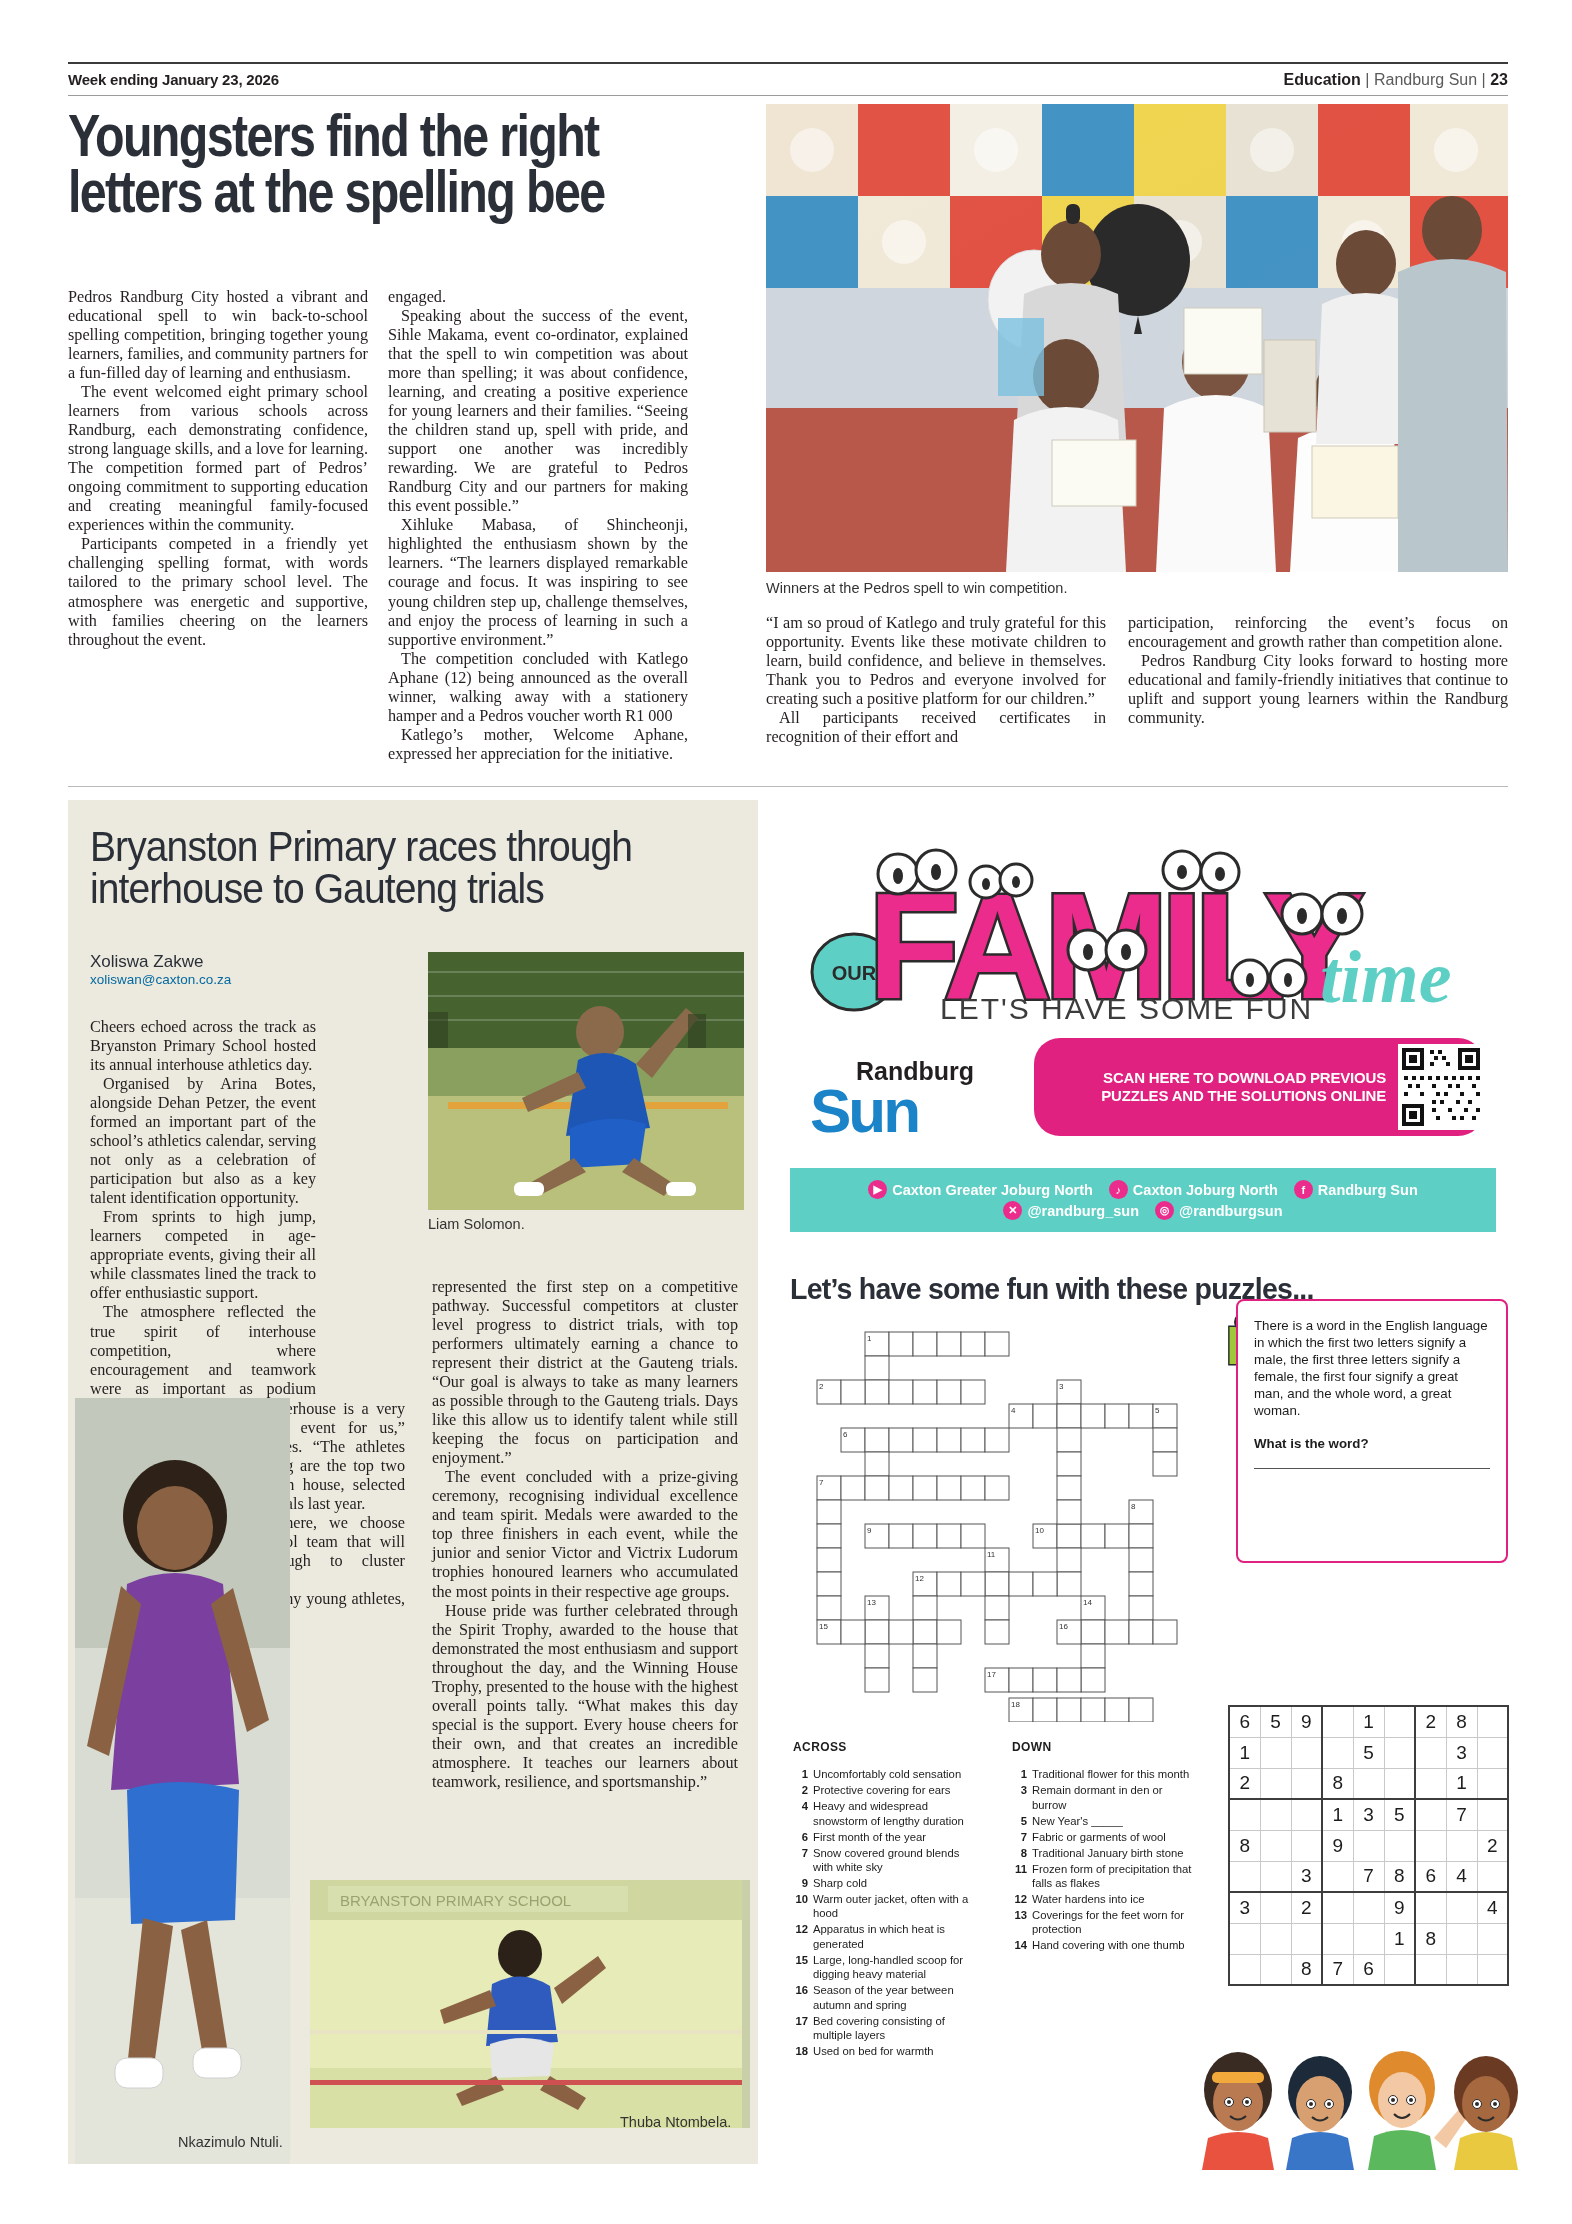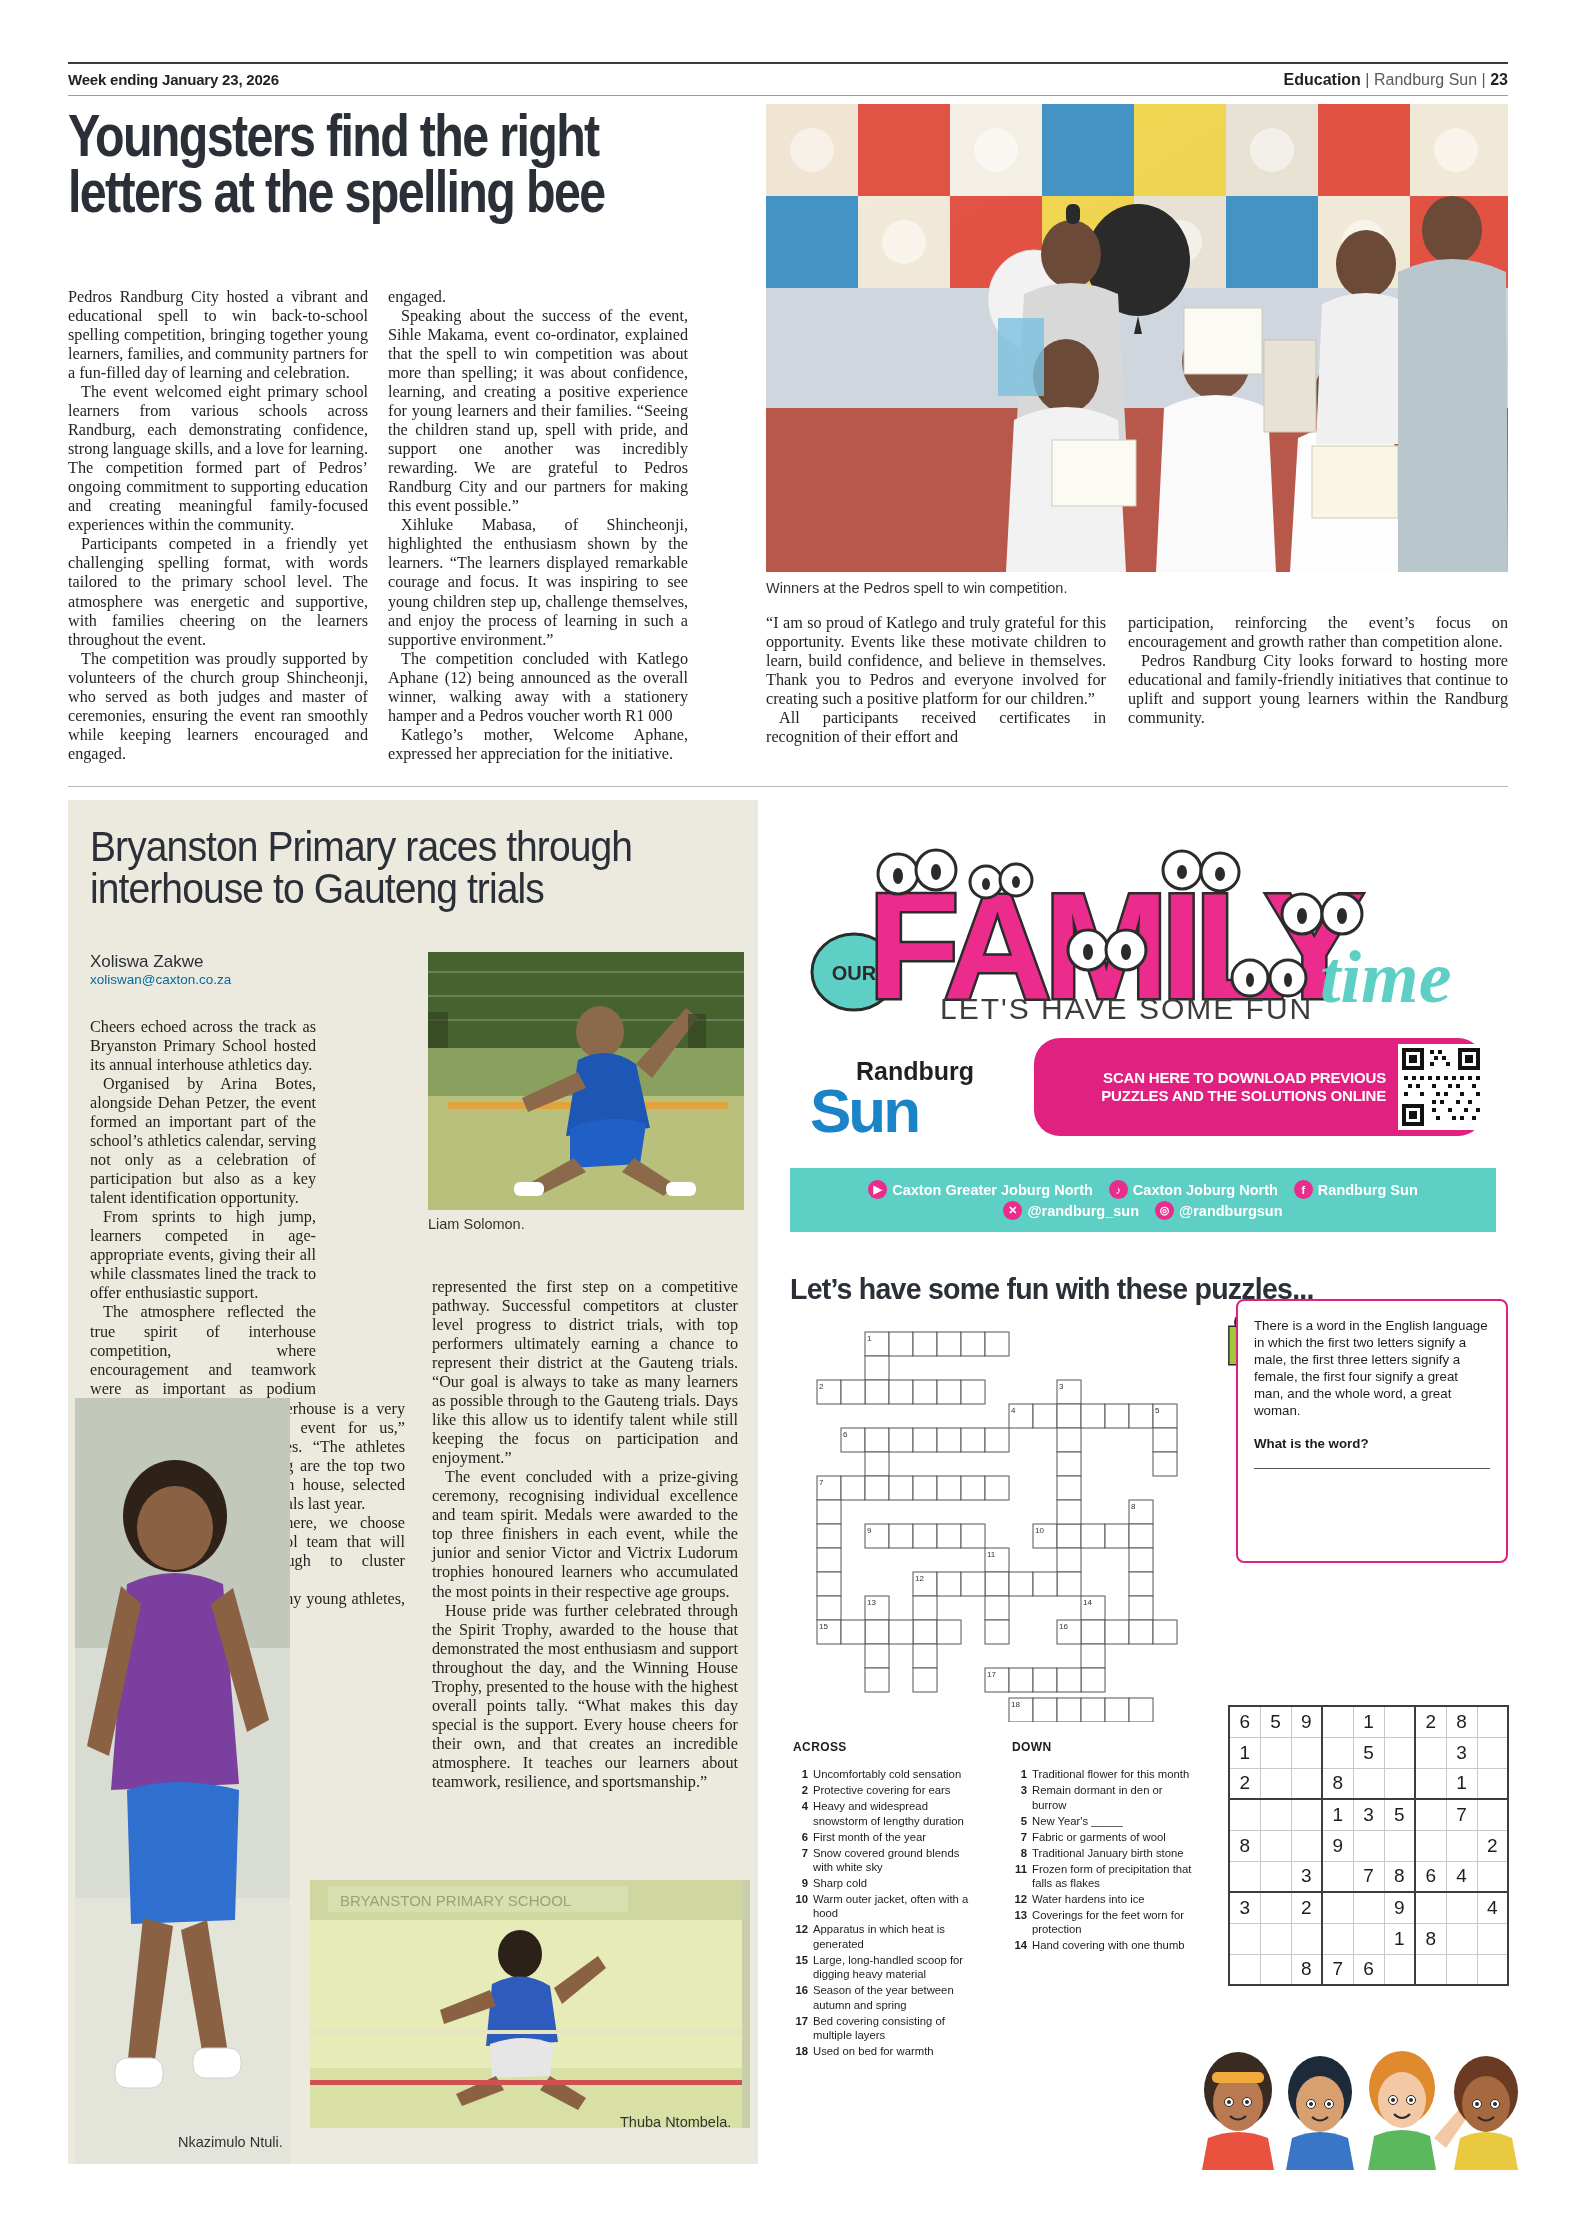--- a/index.html
+++ b/index.html
@@ -192,24 +192,23 @@
       <span>|</span>
       <span>Randburg Sun</span>
       <span>|</span>
       <b>23</b>
     </div>
   </div>
 
   <div class="headline1">Youngsters find the right letters at the spelling bee</div>
 
   <div class="a1-col" id="a1c1">
-    <p class="first">Pedros Randburg City hosted a vibrant and educational spell to win back-to-school spelling competition, bringing together young learners, families, and community partners for a fun-filled day of learning and celebration.</p>
+    <p class="first">Pedros Randburg City hosted a vibrant and educational spell to win back-to-school spelling competition, bringing together young learners, families, and community partners for a fun-filled day of learning and enthusiasm.</p>
     <p>The event welcomed eight primary school learners from various schools across Randburg, each demonstrating confidence, strong language skills, and a love for learning. The competition formed part of Pedros’ ongoing commitment to supporting education and creating meaningful family-focused experiences within the community.</p>
     <p>Participants competed in a friendly yet challenging spelling format, with words tailored to the primary school level. The atmosphere was energetic and supportive, with families cheering on the learners throughout the event.</p>
-    <p>The competition was proudly supported by volunteers of the church group Shincheonji, who served as both judges and master of ceremonies, ensuring the event ran smoothly while keeping learners encouraged and engaged.</p>
   </div>
   <div class="a1-col" id="a1c2">
     <p class="first">engaged.</p>
     <p>Speaking about the success of the event, Sihle Makama, event co-ordinator, explained that the spell to win competition was about more than spelling; it was about confidence, learning, and creating a positive experience for young learners and their families. “Seeing the children stand up, spell with pride, and support one another was incredibly rewarding. We are grateful to Pedros Randburg City and our partners for making this event possible.”</p>
     <p>Xihluke Mabasa, of Shincheonji, highlighted the enthusiasm shown by the learners. “The learners displayed remarkable courage and focus. It was inspiring to see young children step up, challenge themselves, and enjoy the process of learning in such a supportive environment.”</p>
     <p>The competition concluded with Katlego Aphane (12) being announced as the overall winner, walking away with a stationery hamper and a Pedros voucher worth R1 000</p>
     <p>Katlego’s mother, Welcome Aphane, expressed her appreciation for the initiative.</p>
   </div>
 
   <div class="photo1">

